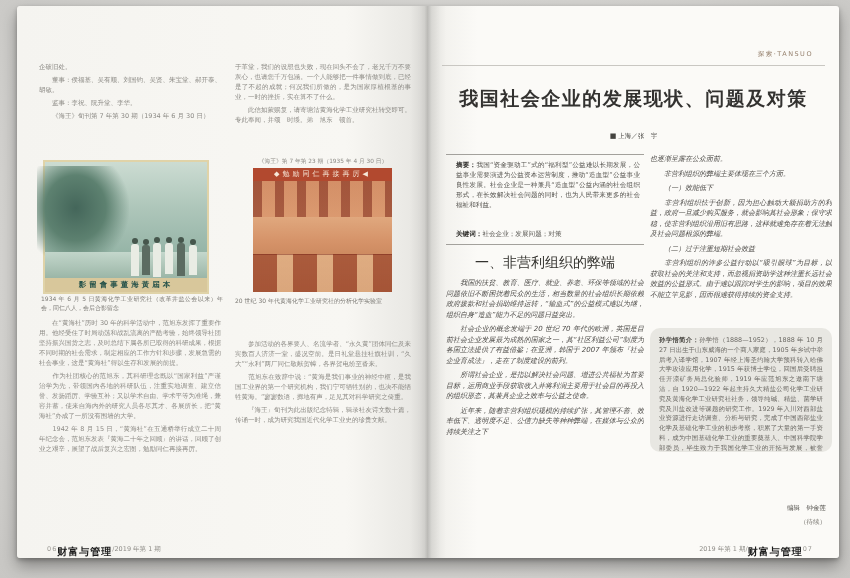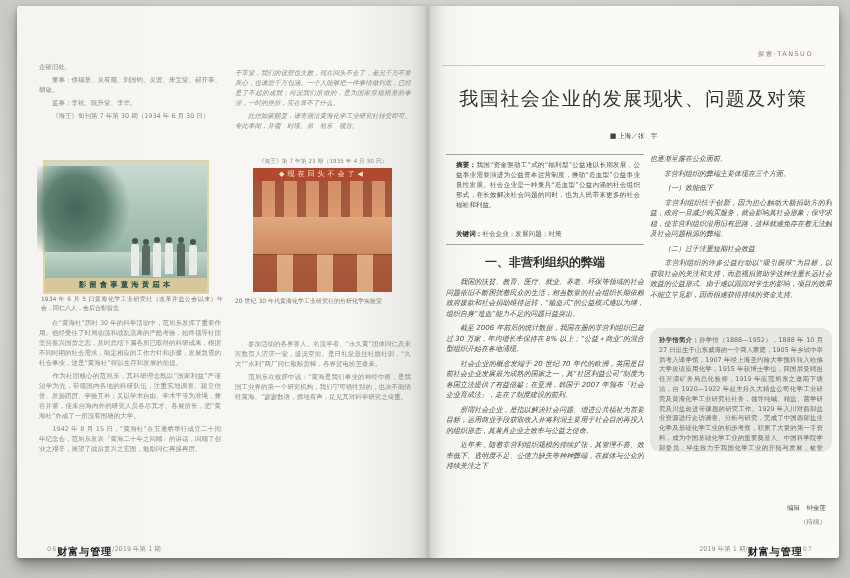--- a/index.html
+++ b/index.html
@@ -55,28 +55,28 @@
   .footer .pg{color:#9b9994;letter-spacing:1px;}
   .footer .wordmark{font-family:"DejaVu Serif","Liberation Serif",serif;font-weight:bold;
     font-size:10px;color:#1c1c1c;letter-spacing:1px;}
   .footer.fl{left:30px;}
   .footer.fr{right:26px;}
 
   
   .section-tag{position:absolute;right:26px;top:44px;font-size:6.5px;letter-spacing:1.5px;color:#96816e;}
   .head-rule{position:absolute;left:14px;right:14px;top:59px;height:1px;background:#c9c7c2;}
   .article-title{position:absolute;left:16px;right:16px;top:80px;text-align:center;
-    font-size:19px;font-weight:normal;letter-spacing:1.5px;color:#333230;}
+    font-size:19px;font-weight:bold;letter-spacing:1.5px;color:#333230;}
   .byline{position:absolute;left:0;width:100%;top:126px;text-align:center;font-size:6.5px;color:#44433f;}
   .byline .marker{font-size:7px;}
   .abstract{border-top:1px solid #a3a19c;border-bottom:1px solid #a3a19c;
     padding:5px 4px 5px 10px;font-size:6.6px;line-height:10px;color:#55534e;text-align:justify;}
   .abstract b{color:#2f2e2b;}
   .kw{margin-top:19px;}
-  .sec-head{text-align:center;font-weight:bold;font-size:12px;color:#34332f;margin:9px 0 6px 0;}
+  .sec-head{text-align:center;font-weight:normal;font-size:14px;color:#34332f;margin:9px 0 6px 0;}
   .bio-box{position:absolute;left:222px;top:322px;width:182px;height:124px;box-sizing:border-box;
     background:#e8e7e2;border-radius:10px;padding:8px 9px;overflow:hidden;
     font-size:6.4px;line-height:9.8px;color:#6c6a65;text-align:justify;}
   .bio-box b{color:#4c4a45;}
   .tbc{position:absolute;left:222px;top:512px;width:176px;text-align:right;font-size:6.5px;color:#77756f;}
   .editor{position:absolute;left:222px;top:498px;width:176px;text-align:right;font-size:6.5px;color:#55534e;}
 </style>
 </head>
 <body>
 
@@ -85,21 +85,21 @@
 
     <div class="page left">
 
       <div class="block p-faded" style="left:22px;top:56px;width:182px;height:96px;">
           <p>企破旧处。</p>
           <p>　　董事：侯福基、吴有顺、刘国钧、吴贤、朱宝堂、郝开泰、胡敏。</p>
           <p>　　监事：李祝、阮升堂、李华。</p>
           <p>　　《海王》旬刊第 7 年第 30 期（1934 年 6 月 30 日）</p>
         </div>
 
-      <div class="block p-faded" style="left:218px;top:62px;width:176px;height:92px;font-style:italic;">
+      <div class="block p-faded" style="left:218px;top:56px;width:176px;height:92px;">
           <p>于革堂，我们的设想也失败，现在回头不会了，老兄千万不要灰心，也请您千万包涵。一个人能够把一件事情做到底，已经是了不起的成就；何况我们所做的，是为国家厚植根基的事业，一时的挫折，实在算不了什么。</p>
           <p>　　此信如蒙赐复，请寄塘沽黄海化学工业研究社转交即可。专此奉闻，并颂　时绥。弟　旭东　顿首。</p>
         </div>
 
       <div class="photo1">
         <div class="foliage"></div>
         <div class="steps"></div>
         <div class="fig" style="left:86px;bottom:16px;height:32px;"></div>
         <div class="fig dark" style="left:97px;bottom:17px;height:30px;"></div>
         <div class="fig" style="left:108px;bottom:15px;height:34px;"></div>
@@ -111,30 +111,31 @@
       <div class="block caption" style="left:24px;top:289px;width:182px;height:18px;">1934 年 6 月 5 日黄海化学工业研究社（改革井盐公会以来）年会，同仁八人，会后合影留念</div>
 
       <div class="block p-faded" style="left:22px;top:312px;width:182px;height:230px;">
           <p>　　在“黄海社”历时 30 年的科学活动中，范旭东发挥了重要作用。他经受住了时局动荡和战乱流离的严酷考验，始终领导社团坚持振兴国货之志，及时总结下属各所已取得的科研成果，根据不同时期的社会需求，制定相应的工作方针和步骤，发展急需的社会事业，这是“黄海社”得以生存和发展的前提。</p>
           <p>　　作为社团核心的范旭东，其科研理念既以“国家利益”严谨治学为先，带领国内各地的科研队伍，注重实地调查、建立信誉、发扬蹈厉、学验互补；又以学术自由、学术平等为准绳，兼容并蓄，使来自海内外的研究人员各尽其才、各展所长，把“黄海社”办成了一所没有围墙的大学。</p>
           <p>　　1942 年 8 月 15 日，“黄海社”在五通桥举行成立二十周年纪念会，范旭东发表『黄海二十年之回顾』的讲话，回顾了创业之艰辛，展望了战后复兴之宏图，勉励同仁再接再厉。</p>
         </div>
 
       <div class="source-line">《海王》第 7 年第 23 期（1935 年 4 月 30 日）</div>
       <div class="photo2">
-        <div class="banner">◆现在回头不会了◀</div>
+        <div class="banner">◆勉励同仁再接再厉◀</div>
         <div class="windows"></div>
         <div class="mid"></div>
         <div class="benches"></div>
       </div>
       <div class="block caption" style="left:218px;top:291px;width:176px;height:10px;">20 世纪 30 年代黄海化学工业研究社的分析化学实验室</div>
 
       <div class="block p-faded" style="left:218px;top:305px;width:176px;height:237px;margin-top:28px;">
           <p>　　参加活动的各界要人、名流学者、“永久黄”团体同仁及来宾数百人济济一堂，盛况空前。是日礼堂悬挂社旗社训，“久大”“永利”两厂同仁敬献贺幛，各界贺电纷至沓来。</p>
           <p>　　范旭东在致辞中说：“黄海是我们事业的神经中枢，是我国工业界的第一个研究机构，我们宁可牺牲别的，也决不能牺牲黄海。”寥寥数语，掷地有声，足见其对科学研究之倚重。</p>
+          <p>　　『海王』旬刊为此出版纪念特辑，辑录社友诗文数十篇，传诵一时，成为研究我国近代化学工业史的珍贵文献。</p>
         </div>
 
       <div class="footer fl">
         <span class="pg">06</span>
         <span class="wordmark">财富与管理</span>
         <span>/</span>
         <span>2019 年第 1 期</span>
       </div>
     </div>
 
@@ -153,21 +154,20 @@
       <div class="block" style="left:18px;top:148px;width:198px;height:394px;">
         <div class="abstract">
           <b>摘要：</b><span>我国“资金驱动工”式的“福利型”公益难以长期发展，公益事业需要演进为公益资本运营制度，推动“造血型”公益事业良性发展。社会企业是一种兼具“造血型”公益内涵的社会组织形式，在长效解决社会问题的同时，也为人民带来更多的社会福祉和利益。</span>
           <div class="kw">
             <b>关键词：</b><span>社会企业；发展问题；对策</span>
           </div>
         </div>
         <div class="sec-head">一、非营利组织的弊端</div>
         <div class="p-body">
             <p>　　我国的扶贫、教育、医疗、就业、养老、环保等领域的社会问题依旧不断困扰着民众的生活，相当数量的社会组织长期依赖政府拨款和社会捐助维持运转，“输血式”的公益模式难以为继，组织自身“造血”能力不足的问题日益突出。</p>
-            <p>　　截至 2006 年前后的统计数据，我国在册的非营利组织已超过 30 万家，年均增长率保持在 8% 以上；“公益＋商业”的混合型组织开始在各地涌现。</p>
             <p>　　社会企业的概念发端于 20 世纪 70 年代的欧洲，英国是目前社会企业发展最为成熟的国家之一，其“社区利益公司”制度为各国立法提供了有益借鉴；在亚洲，韩国于 2007 年颁布『社会企业育成法』，走在了制度建设的前列。</p>
             <p>　　所谓社会企业，是指以解决社会问题、增进公共福祉为首要目标，运用商业手段获取收入并将利润主要用于社会目的再投入的组织形态，其兼具企业之效率与公益之使命。</p>
             <p>　　近年来，随着非营利组织规模的持续扩张，其管理不善、效率低下、透明度不足、公信力缺失等种种弊端，在媒体与公众的持续关注之下</p>
           </div>
       </div>
 
       <div class="block p-body" style="left:222px;top:148px;width:182px;height:170px;">
           <p>也逐渐呈露在公众面前。</p>
           <p>　　非营利组织的弊端主要体现在三个方面。</p>
           <p>　　（一）效能低下</p>

